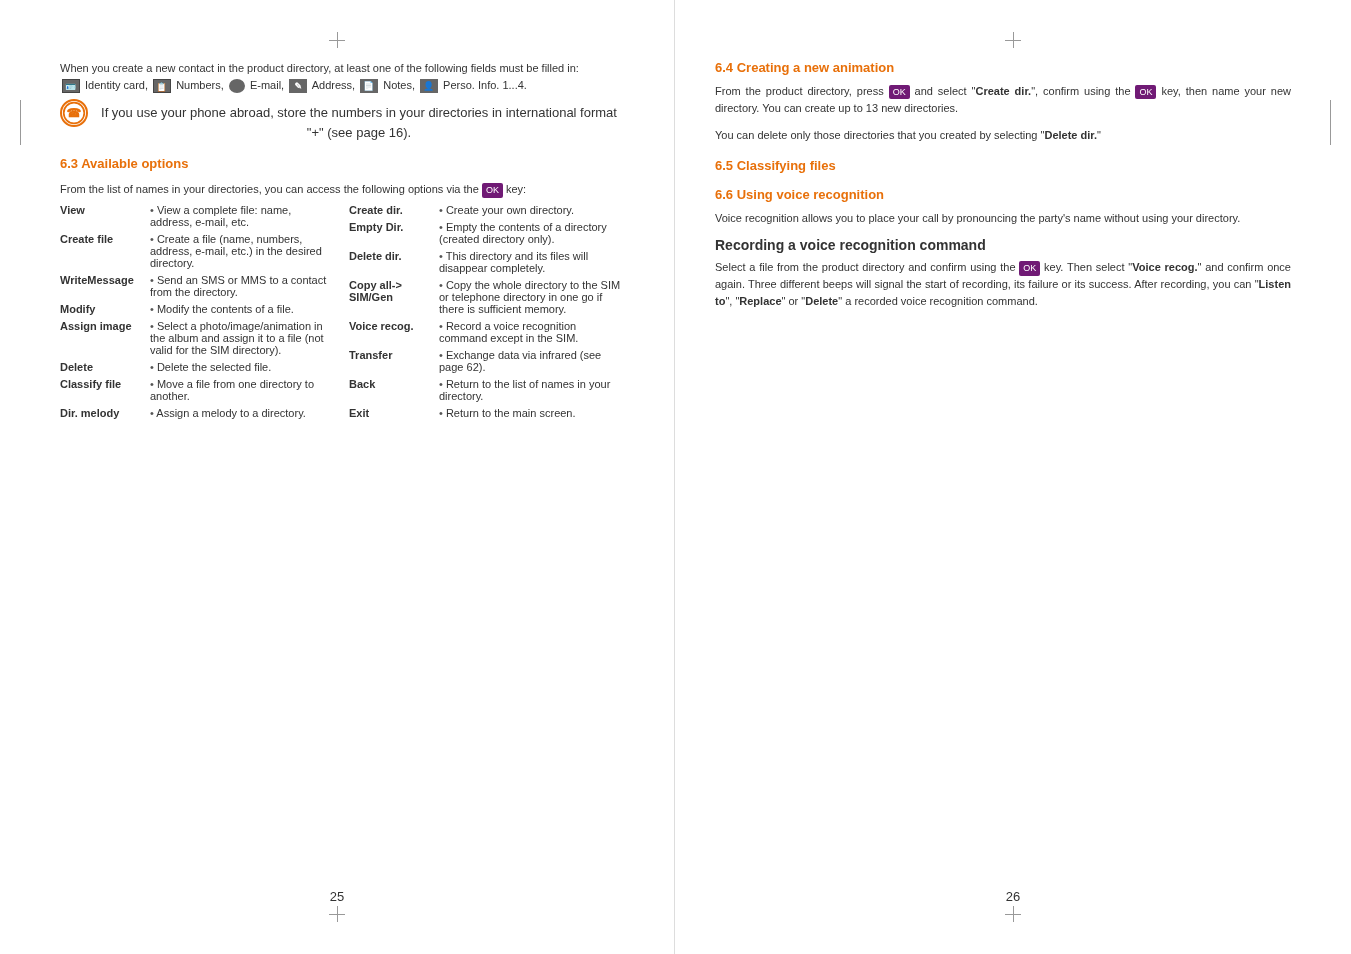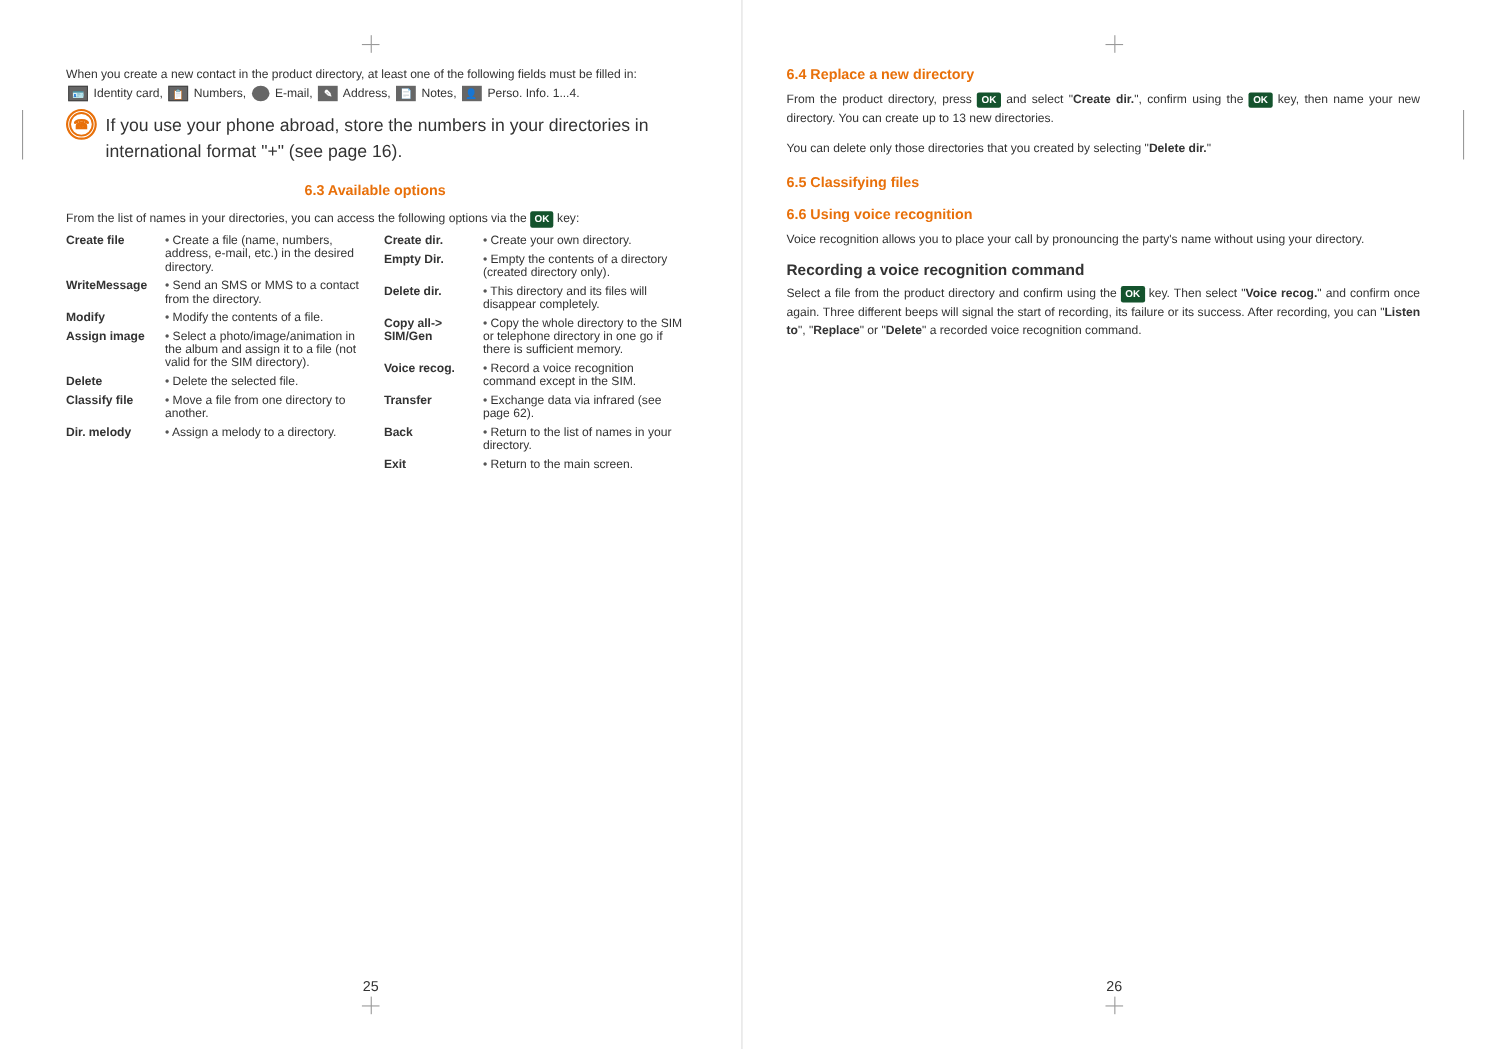--- a/index.html
+++ b/index.html
@@ -79,24 +79,24 @@
     .section-header {
       color: #e8700a;
       font-size: 13px;
       font-weight: bold;
       margin-bottom: 8px;
     }
 
     
     .ok-badge {
       display: inline-block;
-      background: #14532d;
+      background: #701a75;
       color: white;
       font-size: 9px;
-      font-weight: bold;
+      font-weight: normal;
       padding: 1px 4px;
       border-radius: 2px;
       vertical-align: middle;
       line-height: 1.4;
     }
 
     
     .intro-text {
       font-size: 11px;
       line-height: 1.5;
@@ -134,23 +134,24 @@
       display: flex;
       align-items: center;
       justify-content: center;
       flex-shrink: 0;
       color: #e8700a;
       font-size: 13px;
       font-weight: bold;
     }
 
     .info-text {
-      font-size: 16px;
+      font-size: 13px;
       line-height: 1.5;
       padding-top: 4px;
+      text-align: center;
     }
 
     .option-row {
       display: flex;
       margin-bottom: 5px;
       align-items: flex-start;
     }
 
     .option-key {
       font-weight: bold;
@@ -171,21 +172,20 @@
     
     .para {
       font-size: 11px;
       line-height: 1.55;
       margin-bottom: 10px;
       text-align: justify;
     }
 
     .section-divider {
       margin-bottom: 12px;
-      text-align: center;
     }
   </style>
 </head>
 <body>
 
 <div class="page">
 
   <div class="crosshair crosshair-top-center"></div>
 
   <div style="position:absolute;left:20px;top:100px;width:1px;height:45px;background:#999;"></div>
@@ -226,20 +226,26 @@
   <p style="font-size:11px;margin-bottom:6px;">
     <span>From the list of names in your directories, you can access the following options via the</span>
     <span class="ok-badge">OK</span>
     <span>key:</span>
   </p>
 
   <div style="display:grid;grid-template-columns:1fr 1fr;gap:0 16px;">
 
     <div>
 
+      <div class="option-row">
+        <span class="option-key">View</span>
+        <span class="option-val">
+          <span class="bullet-dot">•</span> View a complete file: name, address, e-mail, etc.
+        </span>
+      </div>
 
       <div class="option-row">
         <span class="option-key">Create file</span>
         <span class="option-val">
           <span class="bullet-dot">•</span> Create a file (name, numbers, address, e-mail, etc.) in the desired directory.
         </span>
       </div>
 
       <div class="option-row">
         <span class="option-key" style="min-width:90px;">WriteMessage</span>
@@ -351,21 +357,21 @@
 
 <div class="page-right">
 
   <div class="crosshair crosshair-top-center"></div>
 
   <div style="position:absolute;right:20px;top:100px;width:1px;height:45px;background:#999;"></div>
 
   <div style="margin-bottom:14px;">
     <h2 class="section-header">
       <span>6.4</span>
-      <span> Replace a new directory</span>
+      <span> Creating a new animation</span>
     </h2>
     <p class="para">
       From the product directory, press <span class="ok-badge">OK</span> and select "<strong>Create dir.</strong>", confirm using the <span class="ok-badge">OK</span> key, then name your new directory. You can create up to 13 new directories.
     </p>
     <p class="para">
       You can delete only those directories that you created by selecting "<strong>Delete dir.</strong>"
     </p>
   </div>
 
   <div style="margin-bottom:14px;">

